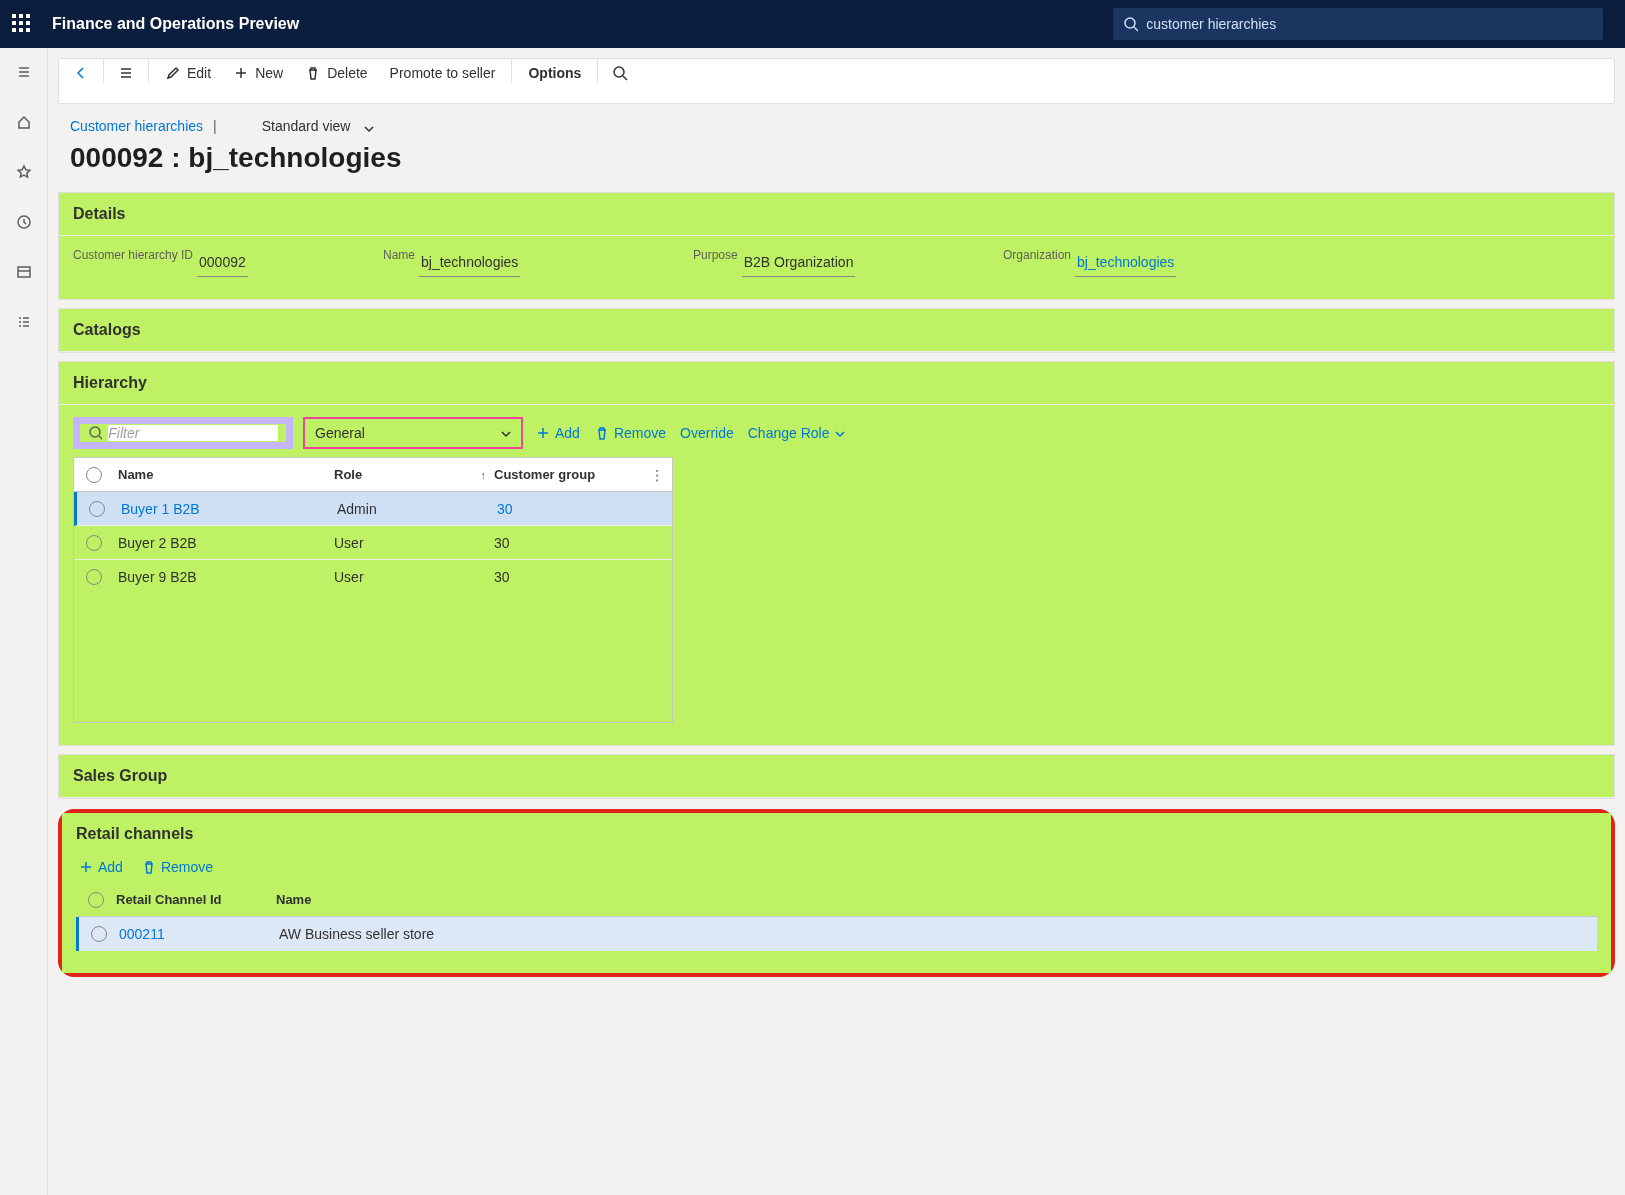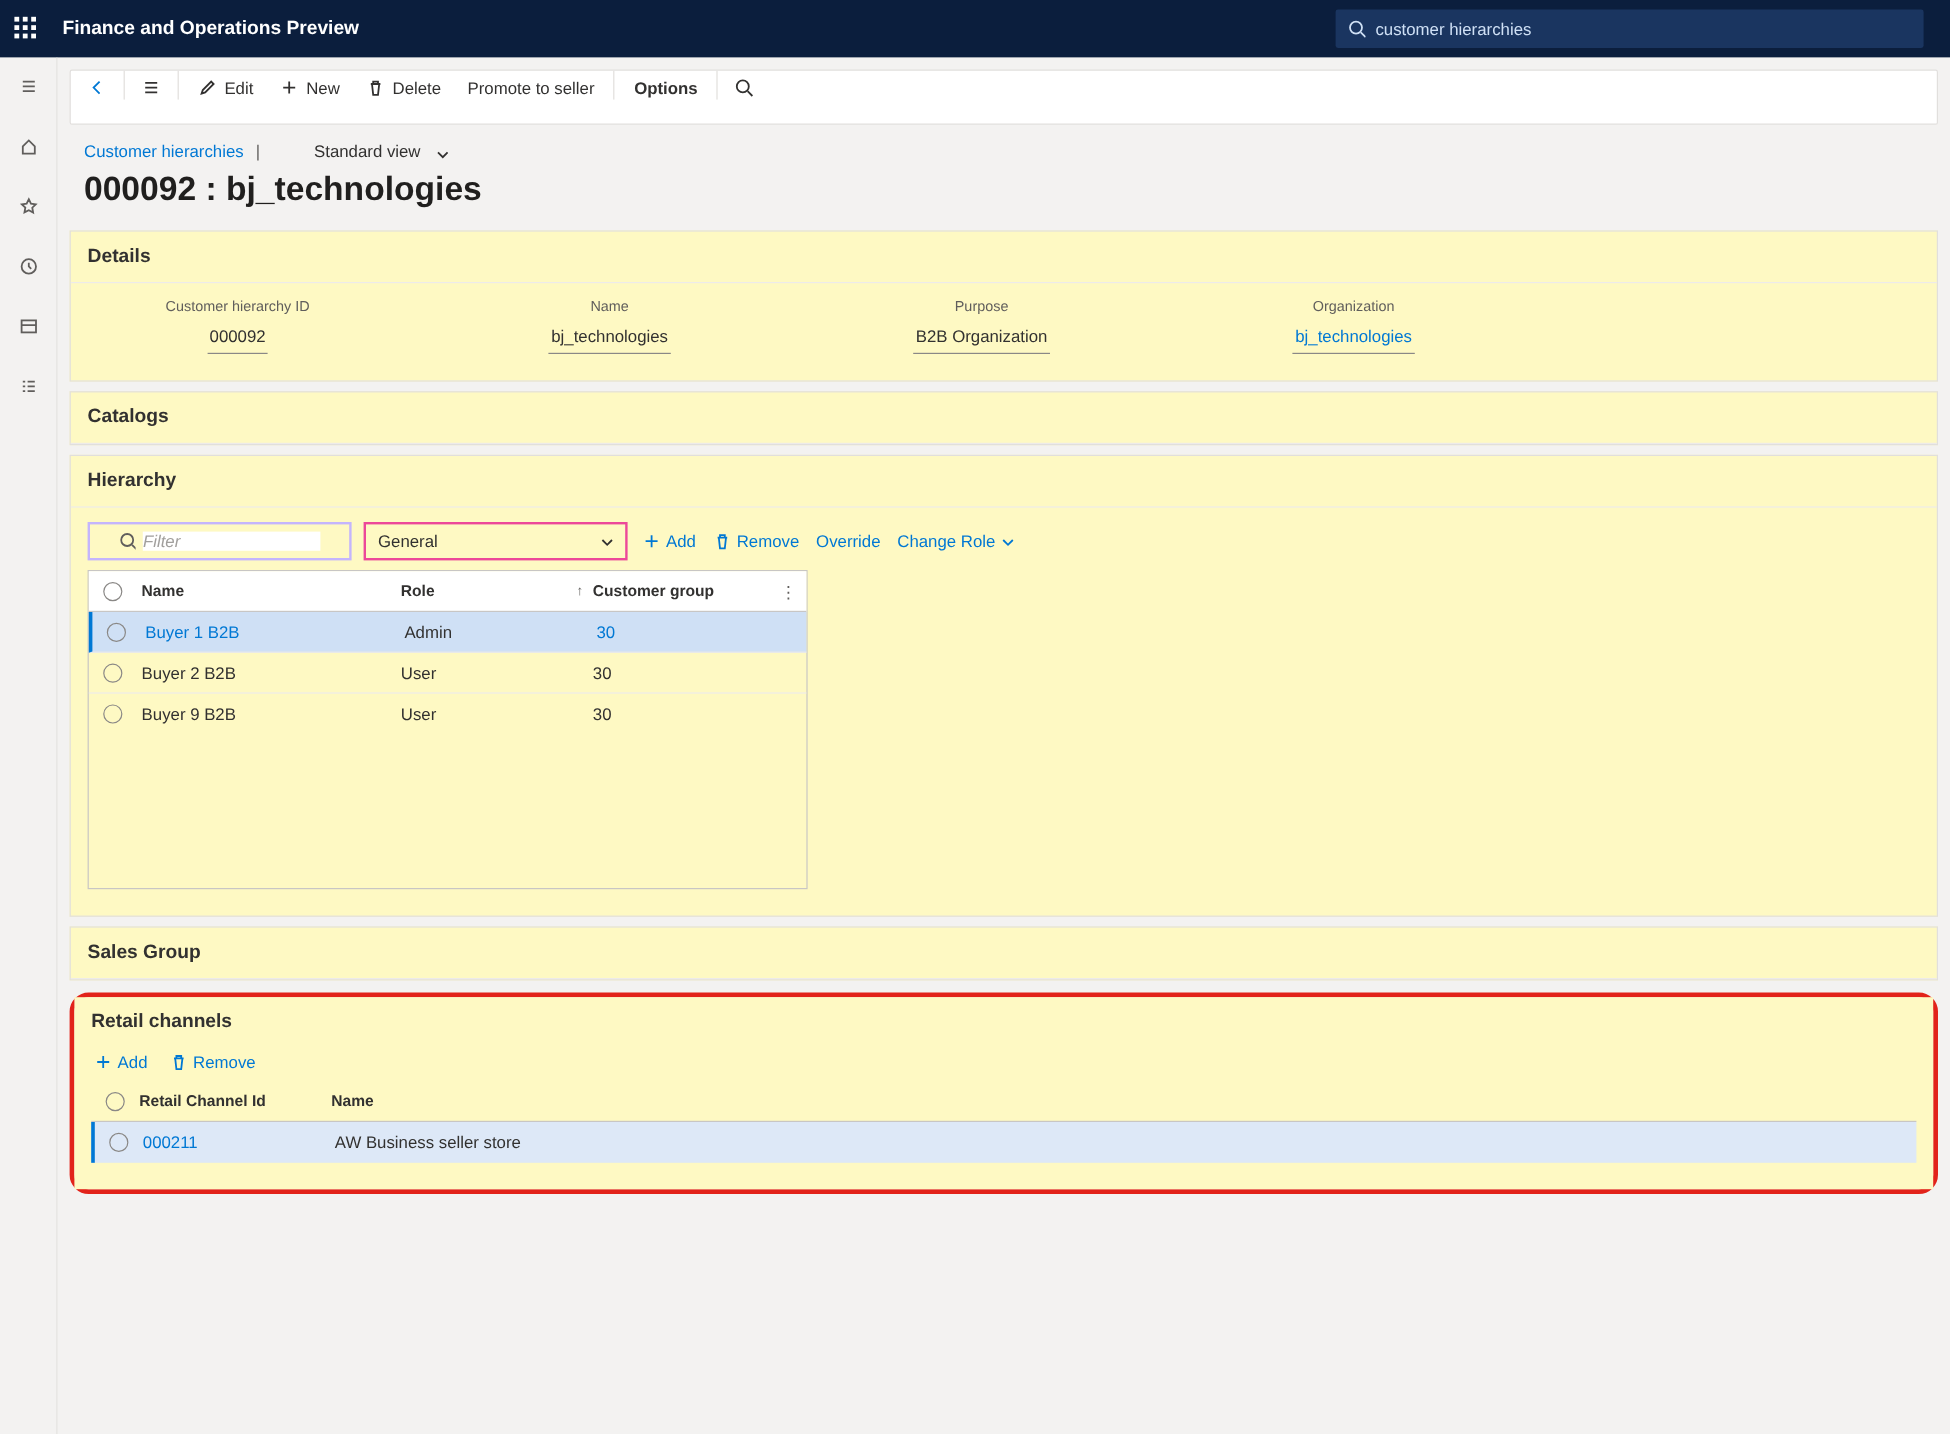--- a/index.html
+++ b/index.html
@@ -29,32 +29,32 @@
 .cmdbar .back-btn { color: #0078d4; }
 .cmdbar .options { font-weight: 600; }
 
 .header-area { padding: 14px 22px 10px 22px; }
 .breadcrumbs { display: flex; align-items: center; gap: 10px; font-size: 14px; margin-bottom: 8px; }
 .breadcrumbs a { color: #0078d4; text-decoration: none; }
 .breadcrumbs .bsep { color: #605e5c; }
 .view-dd { color: #323130; display: flex; align-items: flex-end; gap: 12px; cursor: pointer; margin-left: 35px; }
 .page-title { font-size: 28px; font-weight: 600; color: #201f1e; }
 
-.panel { background: #fef9c3; border: 1px solid #e1dfdd; margin: 8px 10px 0 10px; }
+.panel { background: #bef264; border: 1px solid #e1dfdd; margin: 8px 10px 0 10px; }
 .panel-header { font-size: 16px; font-weight: 600; padding: 12px 14px; border-bottom: 1px solid #edebe9; cursor: pointer; }
 .panel-body { padding: 12px 14px 22px 14px; }
 
 .details-grid { display: flex; gap: 60px; flex-wrap: wrap; }
-.field { display: flex; flex-direction: column; gap: 4px; min-width: 250px; align-items: center; }
+.field { display: flex; flex-direction: row; gap: 4px; min-width: 250px; }
 .field label { font-size: 12px; color: #605e5c; }
 .field .value { border-bottom: 1px solid #8a8886; padding: 6px 2px; font-size: 14px; color: #323130; min-height: 28px; }
 .field .value.link { color: #0078d4; }
 
 .hierarchy-tools { display: flex; align-items: center; gap: 10px; margin-bottom: 8px; }
-.filter-input { border: 2px solid #c4b5fd; height: 32px; width: 220px; display: flex; align-items: center; padding: 0 24px; gap: 6px; }
+.filter-input { border: 7px solid #c4b5fd; height: 32px; width: 220px; display: flex; align-items: center; padding: 0 8px; gap: 6px; }
 .filter-input input { border: none; outline: none; font-size: 14px; width: 100%; }
 .filter-input input::placeholder { color: #a19f9d; font-style: italic; }
 .select-box { border: 2px solid #ec4899; height: 32px; width: 220px; display: flex; align-items: center; justify-content: space-between; padding: 0 10px; font-size: 14px; cursor: pointer; }
 .link-btn { color: #0078d4; background: transparent; border: none; display: flex; align-items: center; gap: 4px; font-size: 14px; cursor: pointer; padding: 4px 2px; }
 .link-btn svg { color: #0078d4; }
 
 .grid { border: 1px solid #c8c6c4; }
 .grid-header, .grid-row { display: flex; align-items: center; }
 .grid-header { border-bottom: 1px solid #c8c6c4; background: #fff; height: 34px; position: relative; }
 .grid-row { height: 34px; border-bottom: 1px solid #edebe9; }

